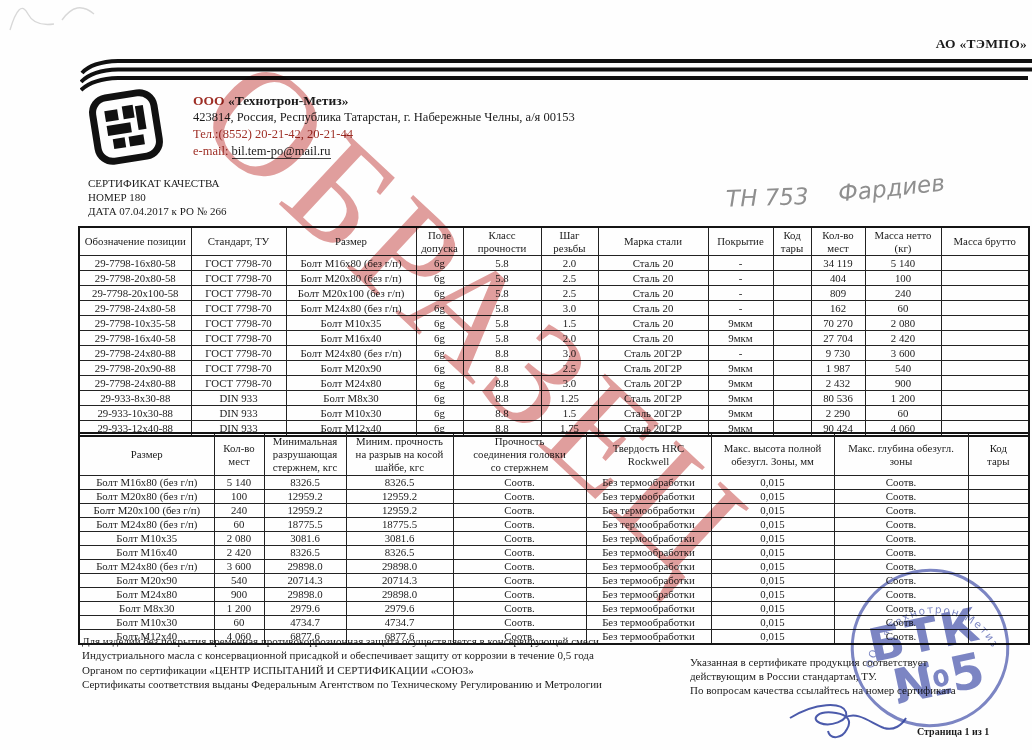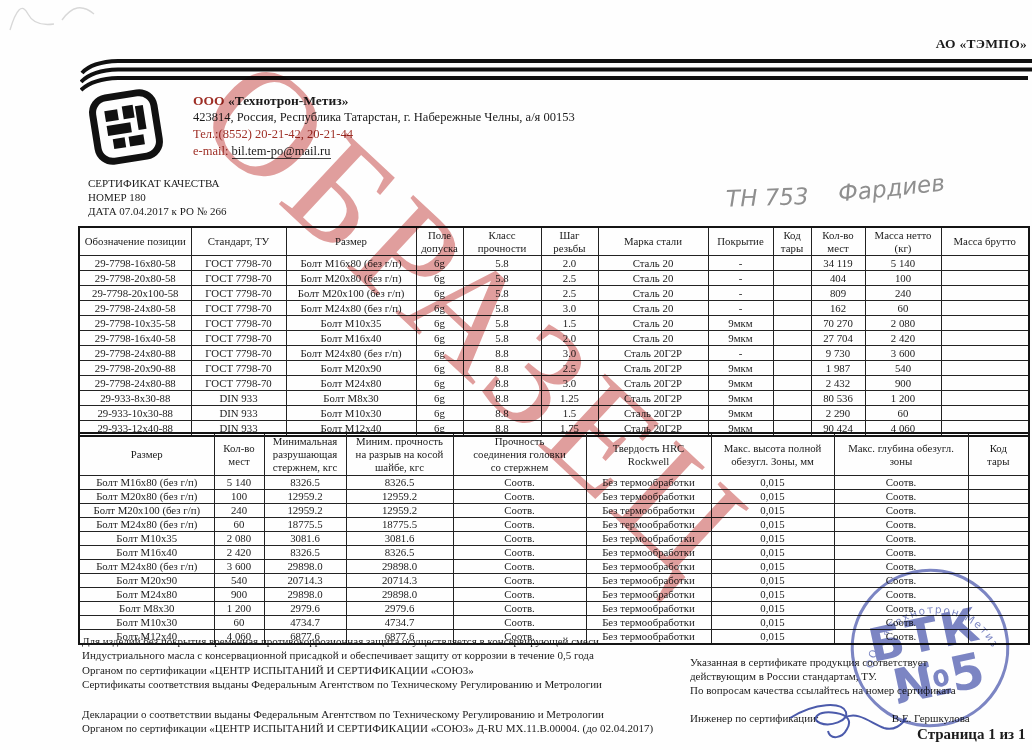--- a/index.html
+++ b/index.html
@@ -31,21 +31,21 @@
   #table1 td{height:14px;}
   #table2{top:432px;}
   #table2 th{height:41px;}
   #table2 td{height:13px;}
 
   .f-left1{left:82px;top:634px;font-size:11px;line-height:14.4px;white-space:nowrap;}
   .f-left2{left:82px;top:707px;font-size:11px;line-height:14.4px;white-space:nowrap;}
   .f-right{left:690px;top:655px;font-size:11px;line-height:14px;white-space:nowrap;}
   .engineer{left:690px;top:712px;font-size:11px;white-space:nowrap;}
   .engineer .ename{display:inline-block;margin-left:70px;}
-  .pagenum{left:917px;top:726px;font-size:15px;font-weight:bold;}
+  .pagenum{left:917px;top:726px;font-size:10px;font-weight:bold;}
 
   .watermark{left:278px;top:31px;font-size:150px;letter-spacing:6px;line-height:1;
              transform:rotate(43deg);transform-origin:0 0;color:var(--c-watermark,#c4403d);
              opacity:.5;mix-blend-mode:multiply;z-index:5;pointer-events:none;white-space:nowrap;
              font-family:"Liberation Serif",serif;}
 
   .stamp{left:846px;top:564px;z-index:6;mix-blend-mode:multiply;}
   .signature{left:788px;top:696px;z-index:6;}
   .corner-squiggle{left:2px;top:0;}
 </style>
@@ -482,35 +482,27 @@
         </tr>
       </tbody>
     </table>
 
   <div class="abs f-left1">
     <div>Для изделий без покрытия временная противокоррозионная защита осуществляется в консервирующей смеси</div>
     <div>Индустриального масла с консервационной присадкой и обеспечивает защиту от коррозии в течение 0,5 года</div>
     <div>Органом по сертификации «ЦЕНТР ИСПЫТАНИЙ И СЕРТИФИКАЦИИ «СОЮЗ»</div>
     <div>Сертификаты соответствия выданы Федеральным Агентством по Техническому Регулированию и Метрологии</div>
   </div>
-  <div class="abs f-left2">
-    <div>Декларации о соответствии выданы Федеральным Агентством по Техническому Регулированию и Метрологии</div>
-    <div>Органом по сертификации «ЦЕНТР ИСПЫТАНИЙ И СЕРТИФИКАЦИИ «СОЮЗ» Д-RU МХ.11.В.00004. (до 02.04.2017)</div>
-  </div>
 
   <div class="abs f-right">
     <div>Указанная в сертификате продукция соответствует</div>
     <div>действующим в России стандартам, ТУ.</div>
     <div>По вопросам качества ссылайтесь на номер сертификата</div>
   </div>
 
-  <div class="abs engineer">
-    <span>Инженер по сертификации:</span>
-    <span class="ename">В.Е. Гершкулова</span>
-  </div>
 
   <div class="abs pagenum">Страница 1 из 1</div>
 
   <svg class="abs stamp" width="168" height="168" viewBox="0 0 160 160">
     <g transform="rotate(-12 80 80)" opacity="0.72">
       <circle cx="80" cy="80" r="74" fill="none" style="stroke:var(--c-stamp,#4a58ad)" stroke-width="3"></circle>
       <path id="stampArc" d="M 22 92 A 60 60 0 0 1 138 92" fill="none"></path>
       <text font-size="10" letter-spacing="1.5" style="fill:var(--c-stamp,#4a58ad);font-family:'DejaVu Sans',sans-serif">
         <textPath href="#stampArc" startOffset="4">ООО «Технотрон-Метиз»</textPath>
       </text>

